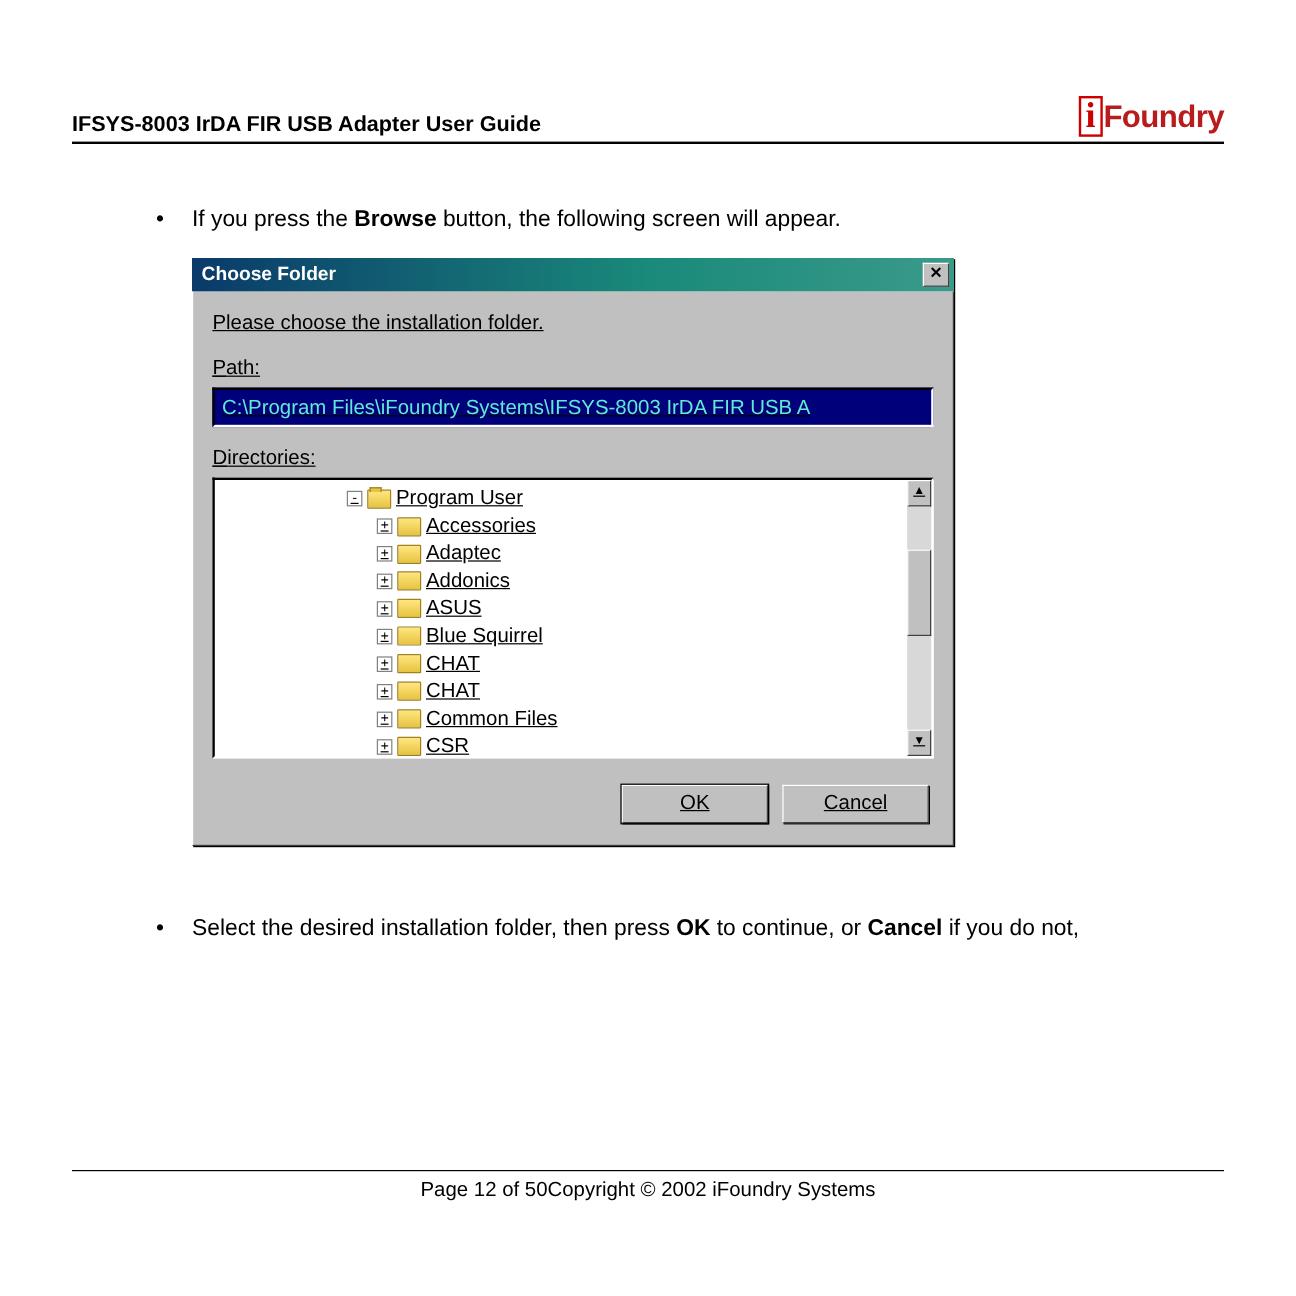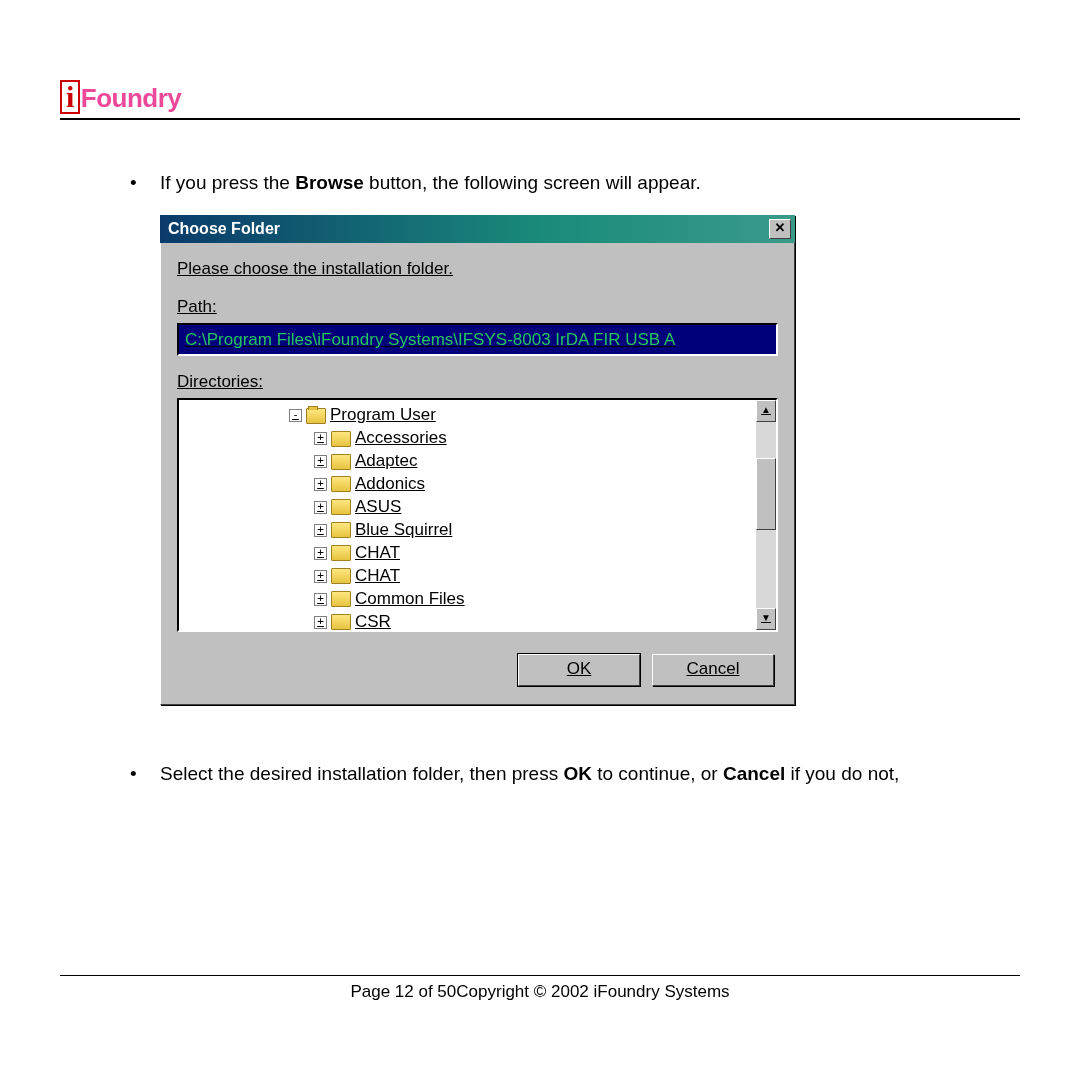--- a/index.html
+++ b/index.html
@@ -39,21 +39,21 @@
     font-family: "Times New Roman", serif;
     font-weight: bold;
     font-size: 30px;
     display: inline-block;
     border: 2px solid #c00;
     padding: 0 4px;
     line-height: 1;
     margin-right: 1px;
   }
   .logo .rest {
-    color: #ec4899;
+    color: #b91c1c;
   }
   .content {
     margin-top: 50px;
     padding-left: 70px;
     font-size: 19px;
     line-height: 1.4;
   }
   .bullet-row {
     display: flex;
     margin-bottom: 18px;
@@ -111,21 +111,21 @@
   }
   .dlg-text {
     margin-bottom: 14px;
   }
   .label-underline {
     margin-bottom: 4px;
   }
   .label-underline .u { text-decoration: underline; }
   .path-input {
     background: #00007b;
-    color: #22c55e;
+    color: #5eead4;
     border: 2px inset #808080;
     border-top-color: #404040;
     border-left-color: #404040;
     border-right-color: #fff;
     border-bottom-color: #fff;
     padding: 3px 6px;
     font-size: 17px;
     white-space: nowrap;
     overflow: hidden;
     margin-bottom: 14px;
@@ -249,20 +249,21 @@
     display: flex;
     justify-content: center;
     font-size: 17px;
   }
 </style>
 </head>
 <body>
 
 <div class="page">
   <div class="header-row">
+    <div class="guide-title">IFSYS-8003 IrDA FIR USB Adapter User Guide</div>
     <div class="logo">
       <span class="i-red">i</span><span class="rest">Foundry</span>
     </div>
   </div>
 
   <div class="content">
 
     <div class="bullet-row">
       <div class="bullet-dot">•</div>
       <div class="bullet-text">

